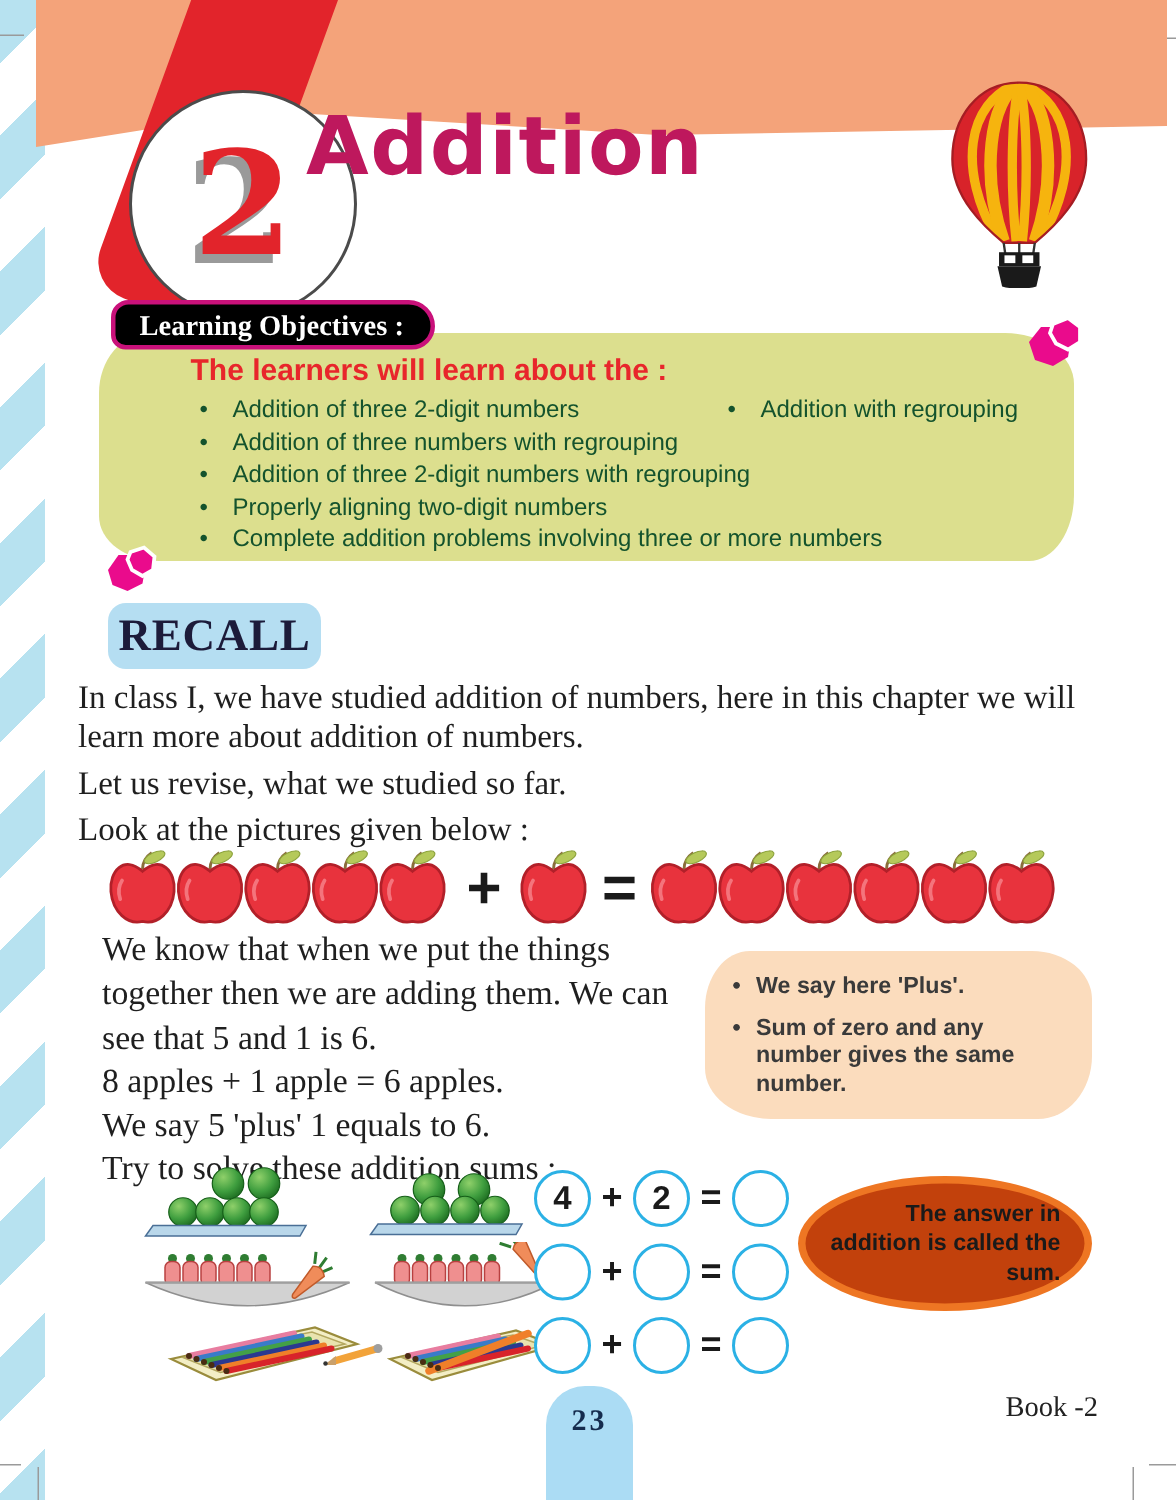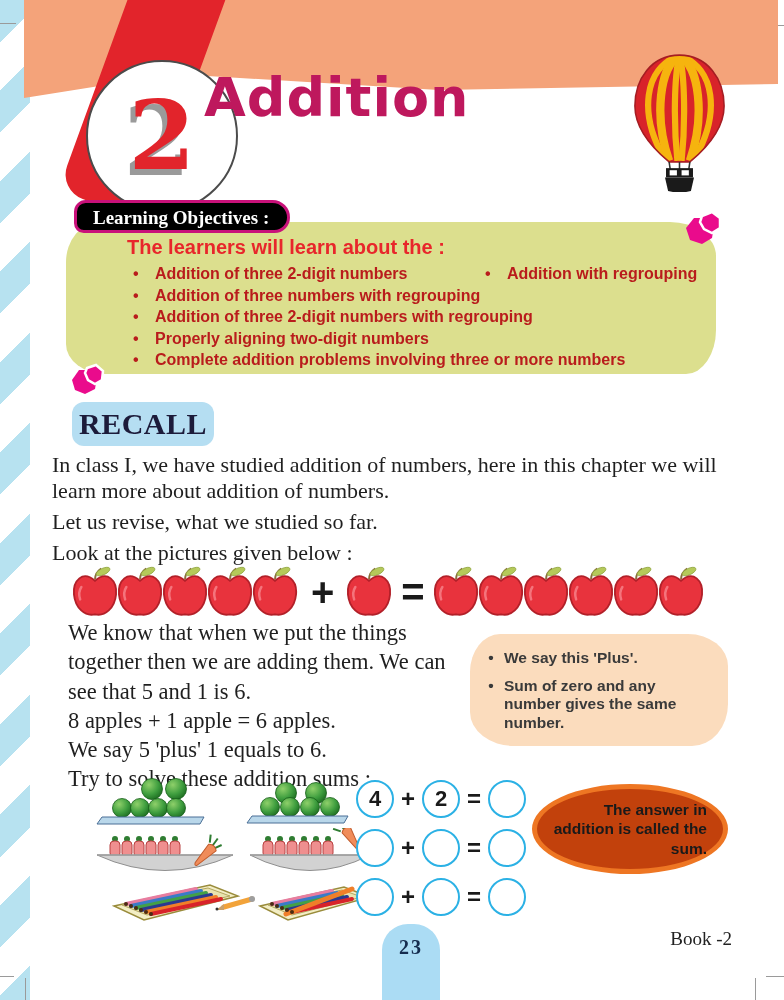--- a/index.html
+++ b/index.html
@@ -28,21 +28,21 @@
 
   
   .lo-badge{position:absolute;left:74px;top:200px;z-index:5;background:#000000;border:3px solid #c9117a;
       color:#fff;font-family:"Liberation Serif", serif;font-weight:bold;font-size:19px;
       padding:4px 18px 1px 16px;border-radius:12px 18px 16px 10px;}
   .lo-box{position:absolute;left:66px;top:222px;width:650px;height:152px;background:#dcdf8e;z-index:2;
       border-radius:34px 46px 30px 40px / 40px 34px 44px 30px;}
   .lo-content{position:absolute;left:86px;top:236px;width:624px;z-index:4;
       font-family:"Liberation Sans", sans-serif;margin-left:41px;}
   .lo-heading{color:#e8262b;font-weight:bold;font-size:20px;margin:0 0 4px 0;}
-  .lo-row{display:flex;align-items:flex-start;font-weight:bold;font-size:16px;color:#b91c1c;line-height:21.5px;}
+  .lo-row{display:flex;align-items:flex-start;font-weight:normal;font-size:16px;color:#14532d;line-height:21.5px;}
   .lo-item{display:flex;}
   .lo-item .b::before{content:"\2022";display:inline-block;width:22px;text-align:left;padding-left:6px;}
   .lo-left{width:352px;}
   .flower{position:absolute;z-index:5;}
 
   
   .recall-chip{position:absolute;left:72px;top:402px;width:142px;height:44px;background:#b5def2;
       border-radius:12px;display:flex;align-items:center;justify-content:center;z-index:2;}
   .recall-chip span{font-weight:bold;font-size:30px;color:#1c1b3a;letter-spacing:0.5px;}
   .recall-text{position:absolute;left:52px;top:452px;width:668px;font-size:22px;line-height:1.18;}
@@ -77,21 +77,21 @@
   .sum-op{font-family:"Liberation Sans", sans-serif;font-weight:bold;font-size:24px;color:#1a1a1a;
       margin:0 7px;flex:none;}
   .answer-oval{position:absolute;left:532px;top:784px;width:196px;height:90px;background:#c2410c;
       border:5px solid #ee7623;border-radius:50%;display:flex;align-items:center;justify-content:center;
       text-align:right;box-sizing:border-box;padding:0 16px;}
   .answer-oval span{font-family:"Liberation Sans", sans-serif;font-weight:bold;font-size:15.5px;
       line-height:1.25;color:#1a1a1a;}
 
   
   .page-tab{position:absolute;left:364px;top:924px;width:58px;height:76px;background:#abdcf4;
-      border-radius:26px 26px 0 0;display:flex;justify-content:center;margin-left:18px;}
+      border-radius:26px 26px 0 0;display:flex;justify-content:center;}
   .page-tab span{margin-top:12px;font-weight:bold;font-size:20px;color:#152c4e;letter-spacing:2px;}
   .book-label{position:absolute;right:52px;top:928px;font-size:19px;color:#222;}
 </style>
 </head>
 <body>
 
 <div class="page">
 
   <div class="left-dashes"></div>
 
@@ -279,21 +279,21 @@
   <div class="explain">
     <p>We know that when we put the things together then we are adding them. We can see that 5 and 1 is 6.</p>
     <p>8 apples + 1 apple = 6 apples.</p>
     <p>We say 5 'plus' 1 equals to 6.</p>
     <p>Try to solve these addition sums :</p>
   </div>
 
   <div class="note-box">
     <div class="note-item">
       <span class="b"></span>
-        <span class="t">We say this 'Plus'.</span>
+        <span class="t">We say here 'Plus'.</span>
       </div>
     <div class="note-item">
       <span class="b"></span>
         <span class="t">Sum of zero and any number gives the same number.</span>
       </div>
   </div>
 
   <svg class="illus" style="left:92px;top:776px;" width="130" height="52" viewBox="0 0 130 52">
     <defs>
         <radialGradient id="pg1" cx="35%" cy="30%" r="75%">

